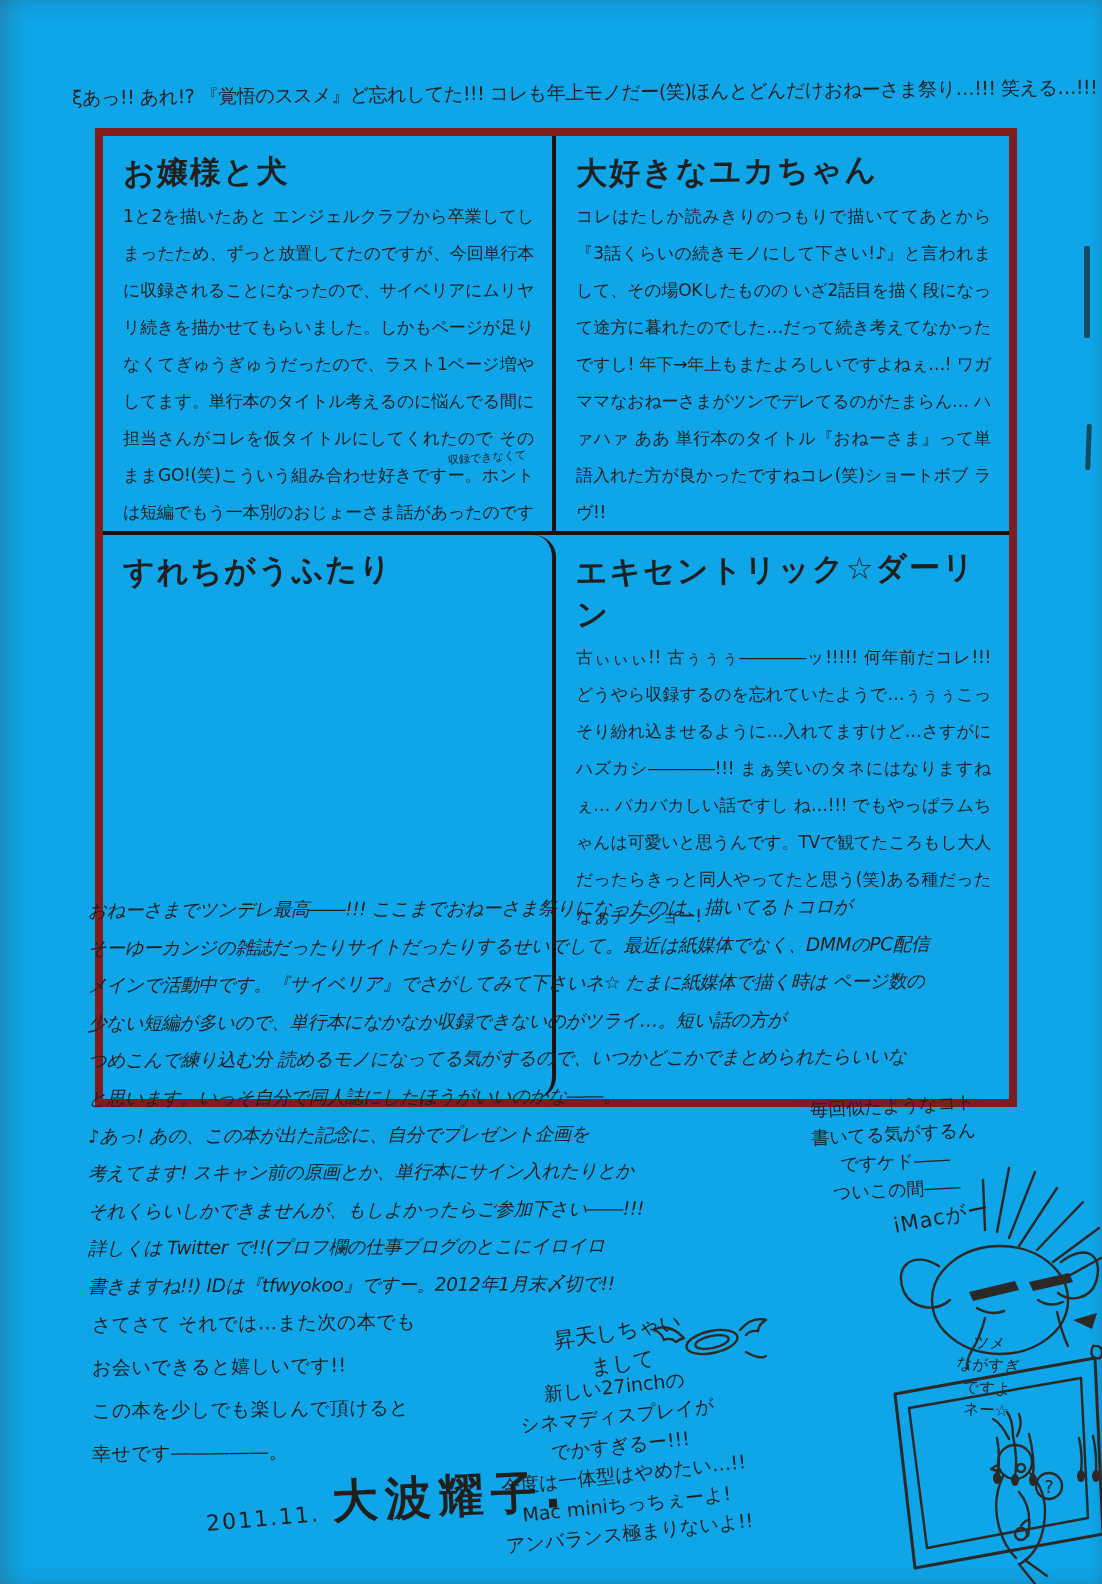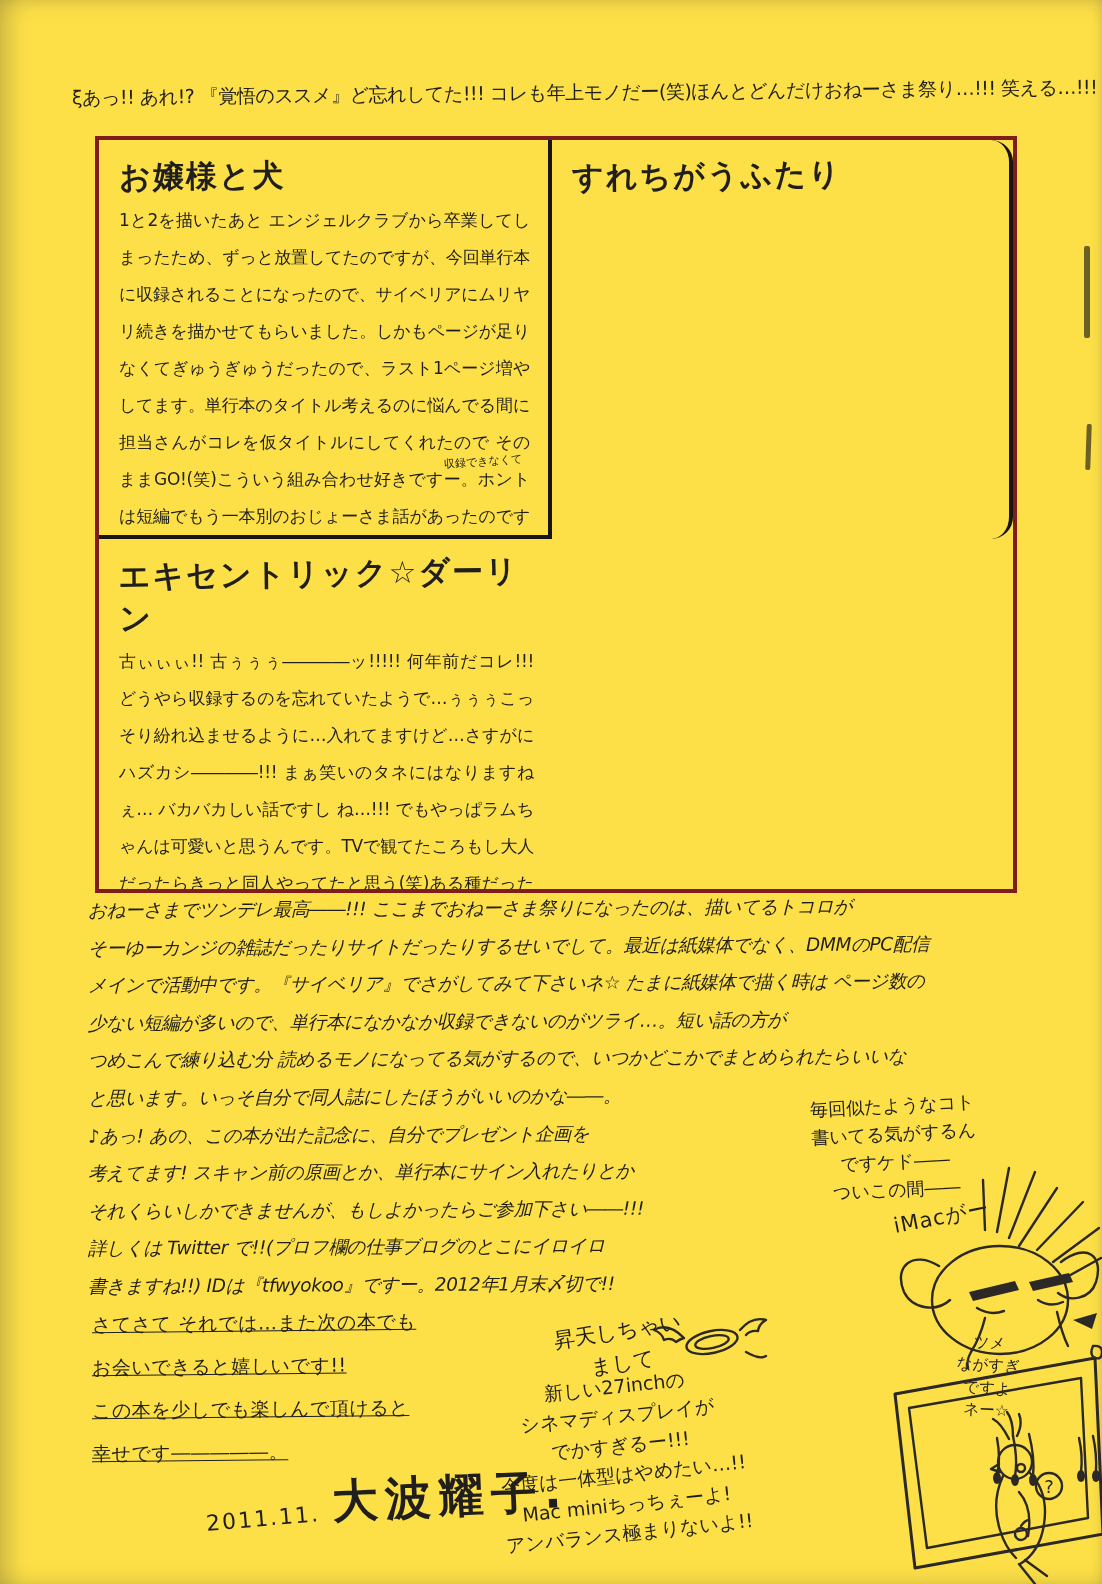--- a/index.html
+++ b/index.html
@@ -1,39 +1,39 @@
 <!DOCTYPE html>
 <html><head>
 <meta charset="utf-8">
 <style>
   html,body{margin:0;padding:0;background:#d8d6d1;}
   .page{
     position:relative;
     width:1102px;height:1584px;
     margin:0 auto;
-    background:#fde047;
+    background:#0ea5e9;
     overflow:hidden;
     font-family:"DejaVu Sans",sans-serif;
     color:#211f1d;
     box-shadow:inset 26px 0 20px -16px rgba(70,66,60,.25),
                inset 0 18px 18px -14px rgba(70,66,60,.18),
                inset -8px 0 12px -8px rgba(70,66,60,.22),
                inset 0 -16px 18px -12px rgba(70,66,60,.15);
   }
   .hand{white-space:pre-line;}
   .nowrap{white-space:nowrap;}
   
   .header-note{
     position:absolute;left:72px;top:80px;width:1010px;
     font-size:19px;letter-spacing:-0.5px;transform:rotate(-0.6deg);
   }
   
   .boxes{
-    position:absolute;left:95px;top:136px;width:922px;height:757px;
-    border:4px solid #7f1d1d;box-sizing:border-box;
+    position:absolute;left:95px;top:128px;width:922px;height:979px;
+    border:8px solid #7f1d1d;box-sizing:border-box;
     display:grid;grid-template-columns:453px 1fr;grid-template-rows:399px 1fr;
   }
   .box{box-sizing:border-box;padding:12px 18px 6px 20px;overflow:hidden;}
   .box.b1{border-right:4px solid #161412;border-bottom:4px solid #161412;}
   .box.b2{border-bottom:4px solid #161412;}
   .box.b3{border-right:4px solid #161412;position:relative;border-radius:22px;}
   .box.b1{position:relative;}
   .box-title{
     font-size:31px;font-weight:bold;letter-spacing:2px;
     transform:rotate(-0.8deg);margin:2px 0 6px 0;
@@ -45,21 +45,21 @@
   .margin-note{
     position:absolute;right:26px;bottom:66px;font-size:11px;
     transform:rotate(-4deg);
   }
   
   .afterword{position:absolute;left:88px;top:895px;width:1012px;font-style:italic;}
   .afterword .line{
     display:block;height:37.6px;font-size:18.5px;letter-spacing:-0.4px;
     white-space:nowrap;transform:rotate(-0.3deg);
   }
-  .closing{position:absolute;left:92px;top:1310px;width:420px;text-decoration:underline;}
+  .closing{position:absolute;left:92px;top:1310px;width:420px;}
   .closing .line{
     display:block;height:43px;font-size:19px;letter-spacing:0.5px;
     white-space:nowrap;transform:rotate(-0.6deg);
   }
   .sig-date{
     position:absolute;left:206px;top:1506px;font-size:22px;
     transform:rotate(-5deg);letter-spacing:2px;
   }
   .sig-name{
     position:absolute;left:332px;top:1466px;font-size:46px;font-weight:bold;
@@ -99,20 +99,24 @@
 
 <div class="page">
 
   <div class="header-note nowrap">ξあっ!! あれ!? 『覚悟のススメ』ど忘れしてた!!! コレも年上モノだー(笑)ほんとどんだけおねーさま祭り…!!! 笑える…!!!</div>
 
   <div class="boxes">
     <div class="box b1">
       <div class="box-title">お嬢様と犬</div>
       <div class="box-body">1と2を描いたあと エンジェルクラブから卒業してしまったため、ずっと放置してたのですが、今回単行本に収録されることになったので、サイベリアにムリヤリ続きを描かせてもらいました。しかもページが足りなくてぎゅうぎゅうだったので、ラスト1ページ増やしてます。単行本のタイトル考えるのに悩んでる間に担当さんがコレを仮タイトルにしてくれたので そのままGO!(笑)こういう組み合わせ好きですー。ホントは短編でもう一本別のおじょーさま話があったのですが ザンネン…!!</div>
       <div class="margin-note">収録できなくて</div>
+    </div>
+    <div class="box b2">
+      <div class="box-title">大好きなユカちゃん</div>
+      <div class="box-body">コレはたしか読みきりのつもりで描いててあとから『3話くらいの続きモノにして下さい!♪』と言われまして、その場OKしたものの いざ2話目を描く段になって途方に暮れたのでした…だって続き考えてなかったですし! 年下→年上もまたよろしいですよねぇ…! ワガママなおねーさまがツンでデレてるのがたまらん… ハァハァ ああ 単行本のタイトル『おねーさま』って単語入れた方が良かったですねコレ(笑)ショートボブ ラヴ!!</div>
     </div>
     <div class="box b3">
       <div class="box-title">すれちがうふたり</div>
     </div>
     <div class="box b4">
       <div class="box-title">エキセントリック☆ダーリン</div>
       <div class="box-body">古ぃぃぃ!! 古ぅぅぅ――――ッ!!!!! 何年前だコレ!!! どうやら収録するのを忘れていたようで…ぅぅぅこっそり紛れ込ませるように…入れてますけど…さすがにハズカシ――――!!! まぁ笑いのタネにはなりますねぇ… バカバカしい話ですし ね…!!! でもやっぱラムちゃんは可愛いと思うんです。TVで観てたころもし大人だったらきっと同人やってたと思う(笑)ある種だったなぁチクショー!</div>
     </div>
   </div>
 

